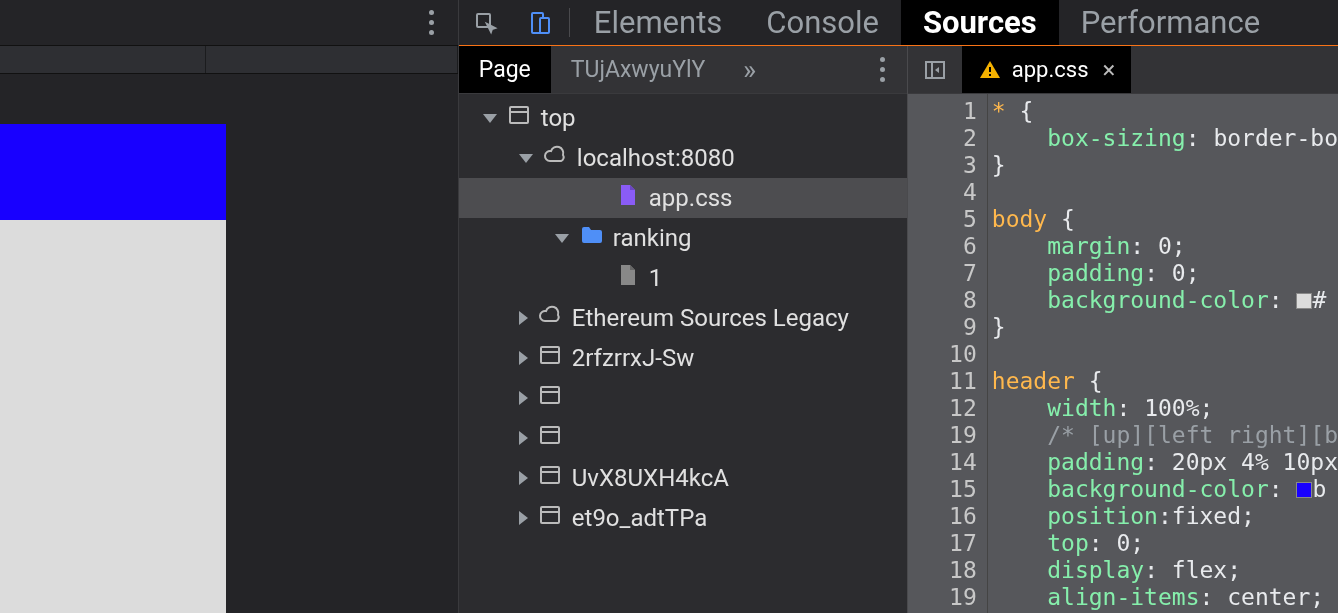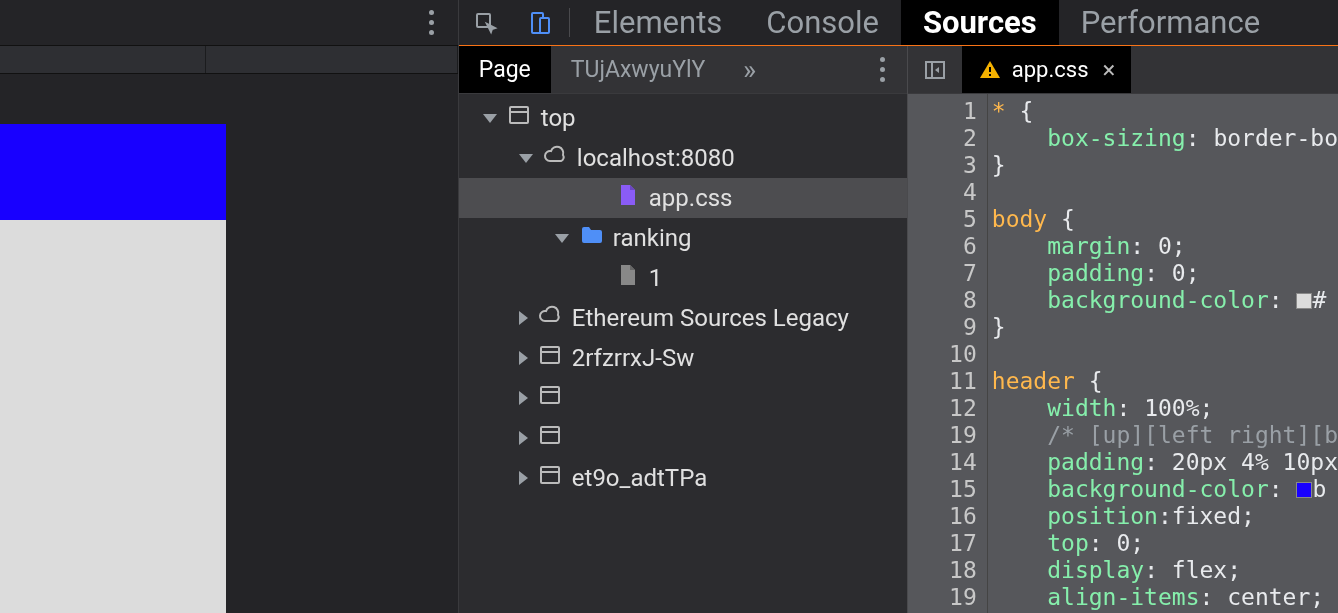--- a/index.html
+++ b/index.html
@@ -339,20 +339,29 @@
                 <line x1="3" y1="9" x2="21" y2="9"></line>
               </svg></span>
           </div>
           <div class="tree-row">
             <span class="indent" style="width: 44px;"></span>
             <span class="tri right"></span>
             <span><svg class="ticon" viewBox="0 0 24 24" fill="none" stroke="#bbb" stroke-width="2">
                 <rect x="3" y="4" width="18" height="16" rx="1"></rect>
                 <line x1="3" y1="9" x2="21" y2="9"></line>
               </svg></span>
+          </div>
+          <div class="tree-row">
+            <span class="indent" style="width: 44px;"></span>
+            <span class="tri right"></span>
+            <span><svg class="ticon" viewBox="0 0 24 24" fill="none" stroke="#bbb" stroke-width="2">
+                <rect x="3" y="4" width="18" height="16" rx="1"></rect>
+                <line x1="3" y1="9" x2="21" y2="9"></line>
+              </svg></span>
+            <span>UvX8UXH4kcA</span>
           </div>
           <div class="tree-row">
             <span class="indent" style="width: 44px;"></span>
             <span class="tri right"></span>
             <span><svg class="ticon" viewBox="0 0 24 24" fill="none" stroke="#bbb" stroke-width="2">
                 <rect x="3" y="4" width="18" height="16" rx="1"></rect>
                 <line x1="3" y1="9" x2="21" y2="9"></line>
               </svg></span>
             <span>et9o_adtTPa</span>
           </div>

